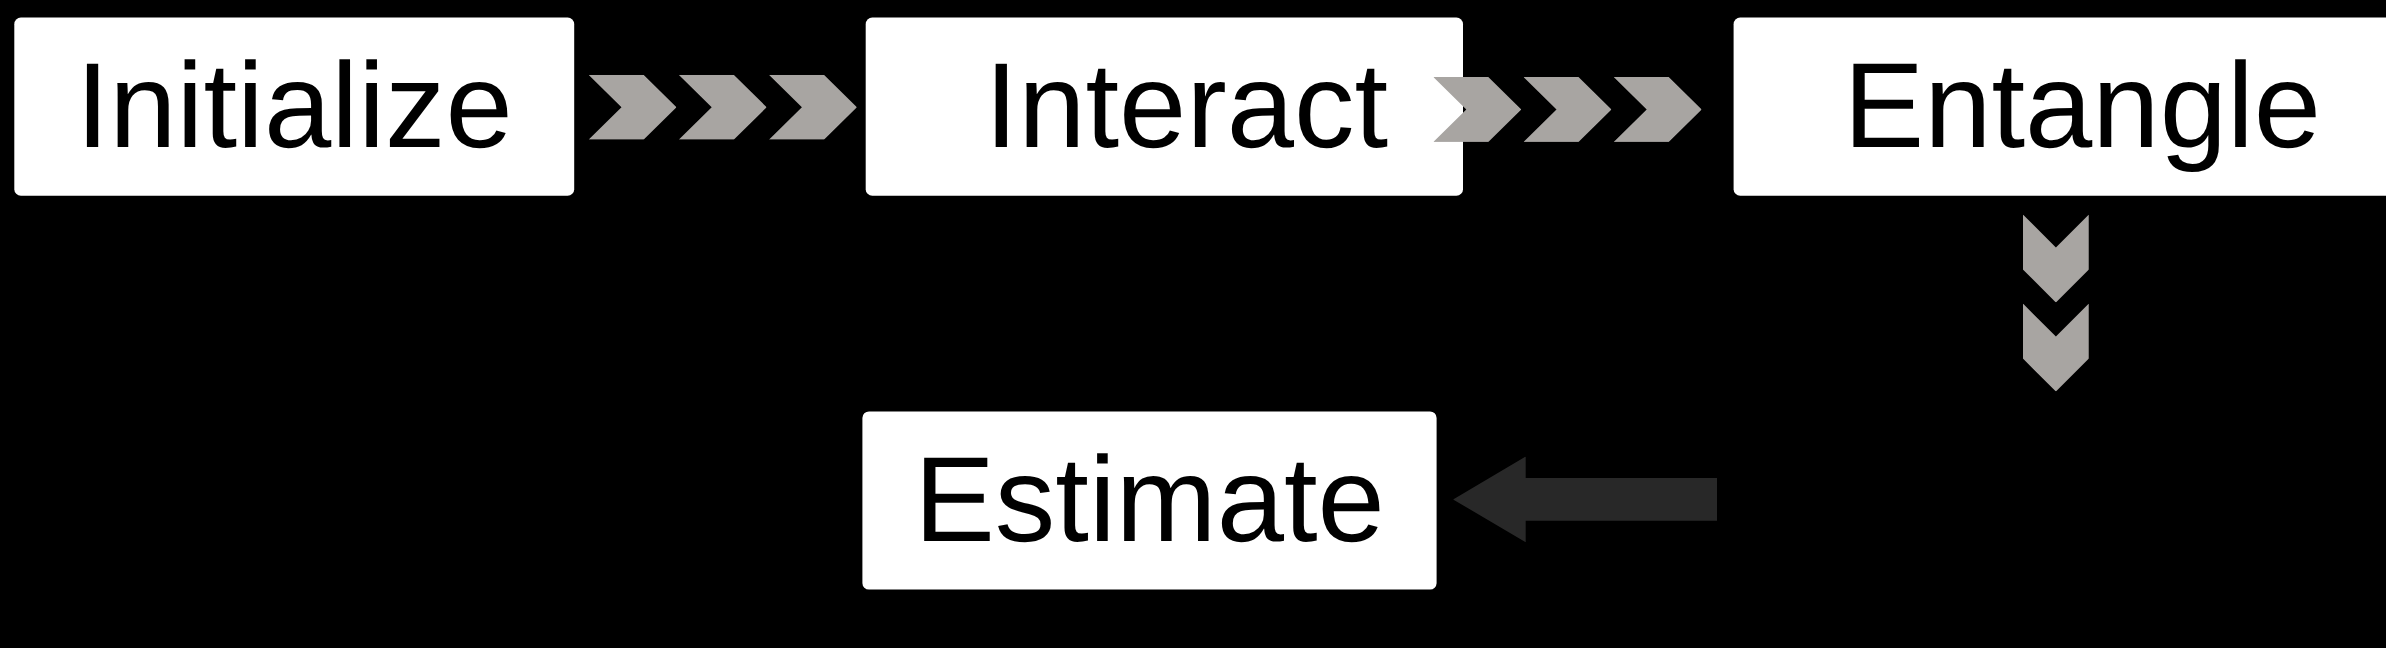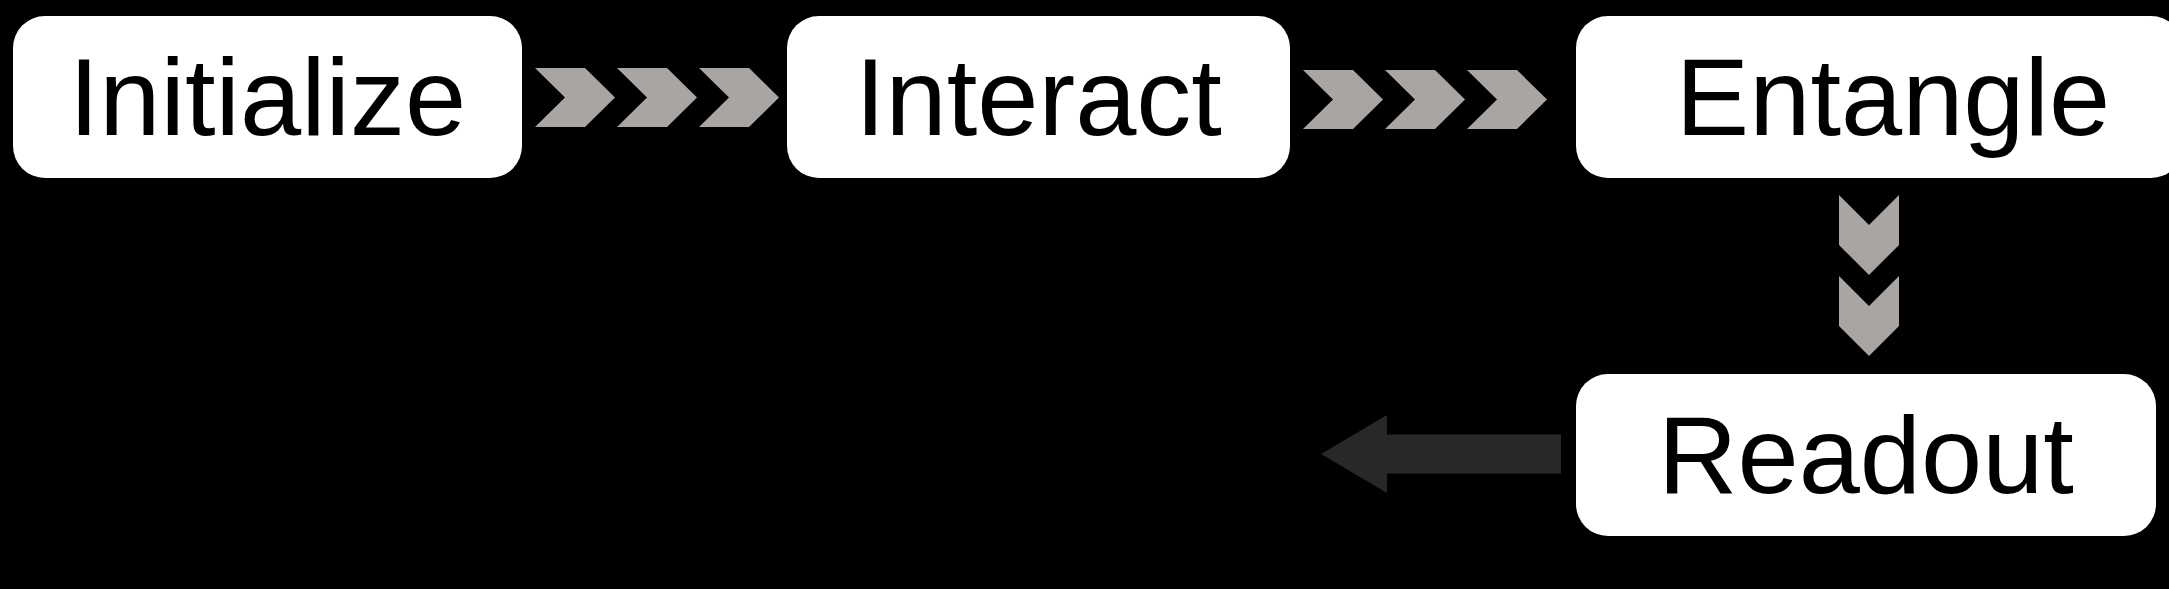--- a/index.html
+++ b/index.html
@@ -11,31 +11,31 @@
     position: relative;
     width: 2169px;
     height: 589px;
     background: #000000;
     overflow: hidden;
     font-family: "Liberation Sans", sans-serif;
   }
   .node {
     position: absolute;
     background: #ffffff;
-    border-radius: 32px;
+    border-radius: 6px;
     display: flex;
     align-items: center;
     justify-content: center;
     color: #000000;
     font-size: 110px;
     line-height: 1;
     white-space: nowrap;
   }
   #node-initialize { left: 13px;   top: 16px;  width: 509px; height: 162px; }
-  #node-interact   { left: 787px;  top: 16px;  width: 503px; height: 162px; }
+  #node-interact   { left: 787px;  top: 16px;  width: 503px; height: 162px; padding-left: 40px; }
   #node-entangle   { left: 1576px; top: 16px;  width: 580px; height: 162px; padding-left: 27px; }
   #node-readout    { left: 1576px; top: 374px; width: 580px; height: 162px; }
   #node-estimate   { left: 784px;  top: 374px; width: 522px; height: 162px; }
 
   .chev-row {
     position: absolute;
     display: flex;
     flex-direction: row;
     gap: 2px;
   }
@@ -101,20 +101,20 @@
 
   <div class="node" id="node-entangle">
     <span>Entangle</span>
   </div>
 
   <div class="chev-col">
     <span class="chevron-down"></span>
     <span class="chevron-down"></span>
   </div>
 
-  <div class="node" id="node-readout">
-    <span>Readout</span>
-  </div>
 
   <div class="block-arrow-left"></div>
 
+  <div class="node" id="node-estimate">
+    <span>Estimate</span>
+  </div>
 
 </div>
 
 </body></html>

